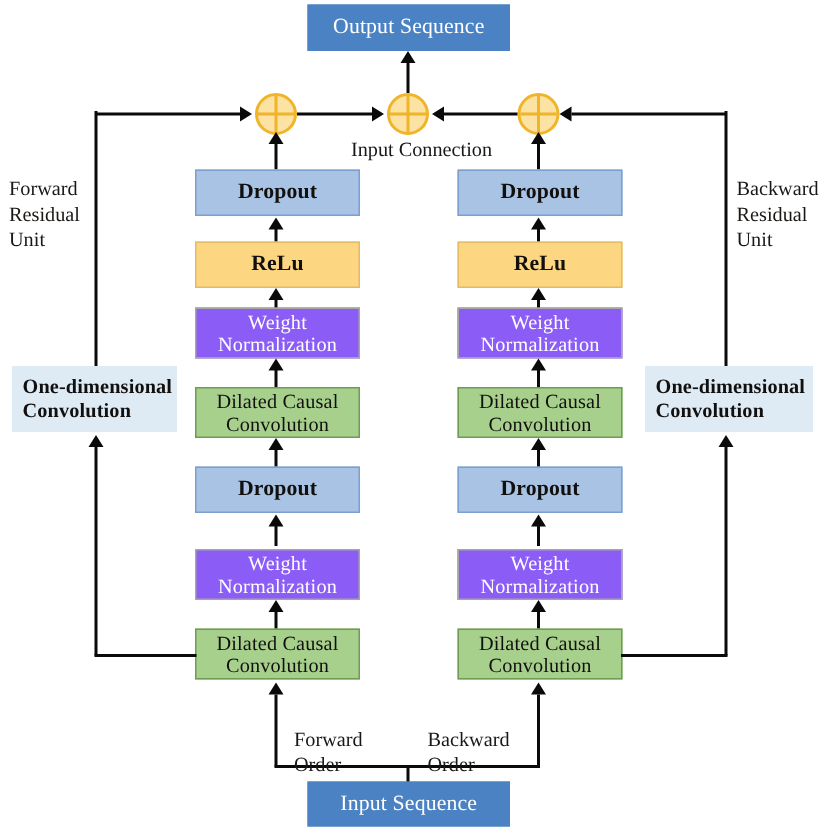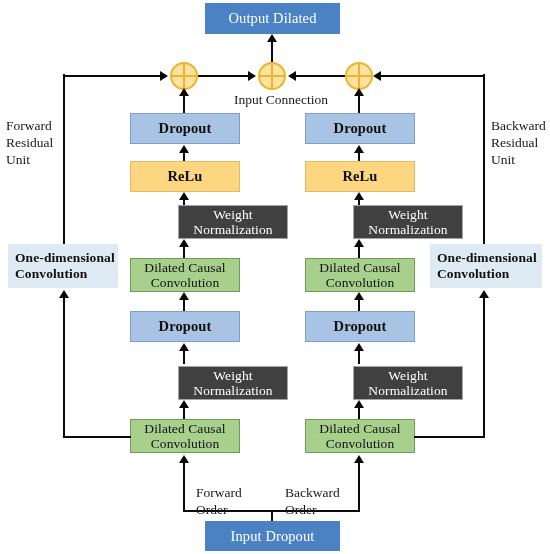--- a/index.html
+++ b/index.html
@@ -35,26 +35,25 @@
     font-weight:bold;
   }
   .relu-box{
     background:#fcd680;
     border:1px solid #e3bb62;
     color:#12100f;
     font-size:14.5px;
     font-weight:bold;
   }
   .wn-box{
-    background:#404040;
+    background:#8b5cf6;
     border:1px solid #a5a5a5;
     color:#ffffff;
     font-size:13.5px;
     font-weight:400;
-    margin-left:48px;
   }
   .dcc-box{
     background:#a8d08d;
     border:1px solid #6f9c55;
     color:#12100f;
     font-size:13.5px;
     font-weight:400;
   }
   .odc-box{
     background:#deebf5;
@@ -106,21 +105,21 @@
     content:"";position:absolute;background:#f0b429;
   }
   .adder::before{left:11px;top:0px;width:2px;height:24px;}
   .adder::after{top:11px;left:0px;height:2px;width:24px;}
 </style>
 </head>
 <body>
 
 <div id="page">
 
-  <div class="box seq-box" style="left:205px;top:3px;width:135px;height:31px;">Output Dilated</div>
+  <div class="box seq-box" style="left:205px;top:3px;width:135px;height:31px;">Output Sequence</div>
 
   <div class="vline" style="left:271px;top:40px;height:22px;"></div>
   <div class="arrow-up" style="left:267px;top:34px;"></div>
 
   <div class="adder" style="left:170px;top:62px;"></div>
   <div class="adder" style="left:258px;top:62px;"></div>
   <div class="adder" style="left:345px;top:62px;"></div>
 
   <div class="hline" style="left:64px;top:75px;width:98px;"></div>
   <div class="arrow-right" style="left:160px;top:71px;"></div>
@@ -248,15 +247,15 @@
   <div class="hline" style="left:183px;top:510px;width:177px;"></div>
 
   <div class="vline" style="left:271px;top:510px;height:14px;"></div>
 
   <div class="plain-label" style="left:196px;top:485px;width:70px;">Forward
 Order</div>
 
   <div class="plain-label" style="left:285px;top:485px;width:75px;">Backward
 Order</div>
 
-  <div class="box seq-box" style="left:205px;top:521px;width:135px;height:30px;">Input Dropout</div>
+  <div class="box seq-box" style="left:205px;top:521px;width:135px;height:30px;">Input Sequence</div>
 
 </div>
 
 </body></html>

